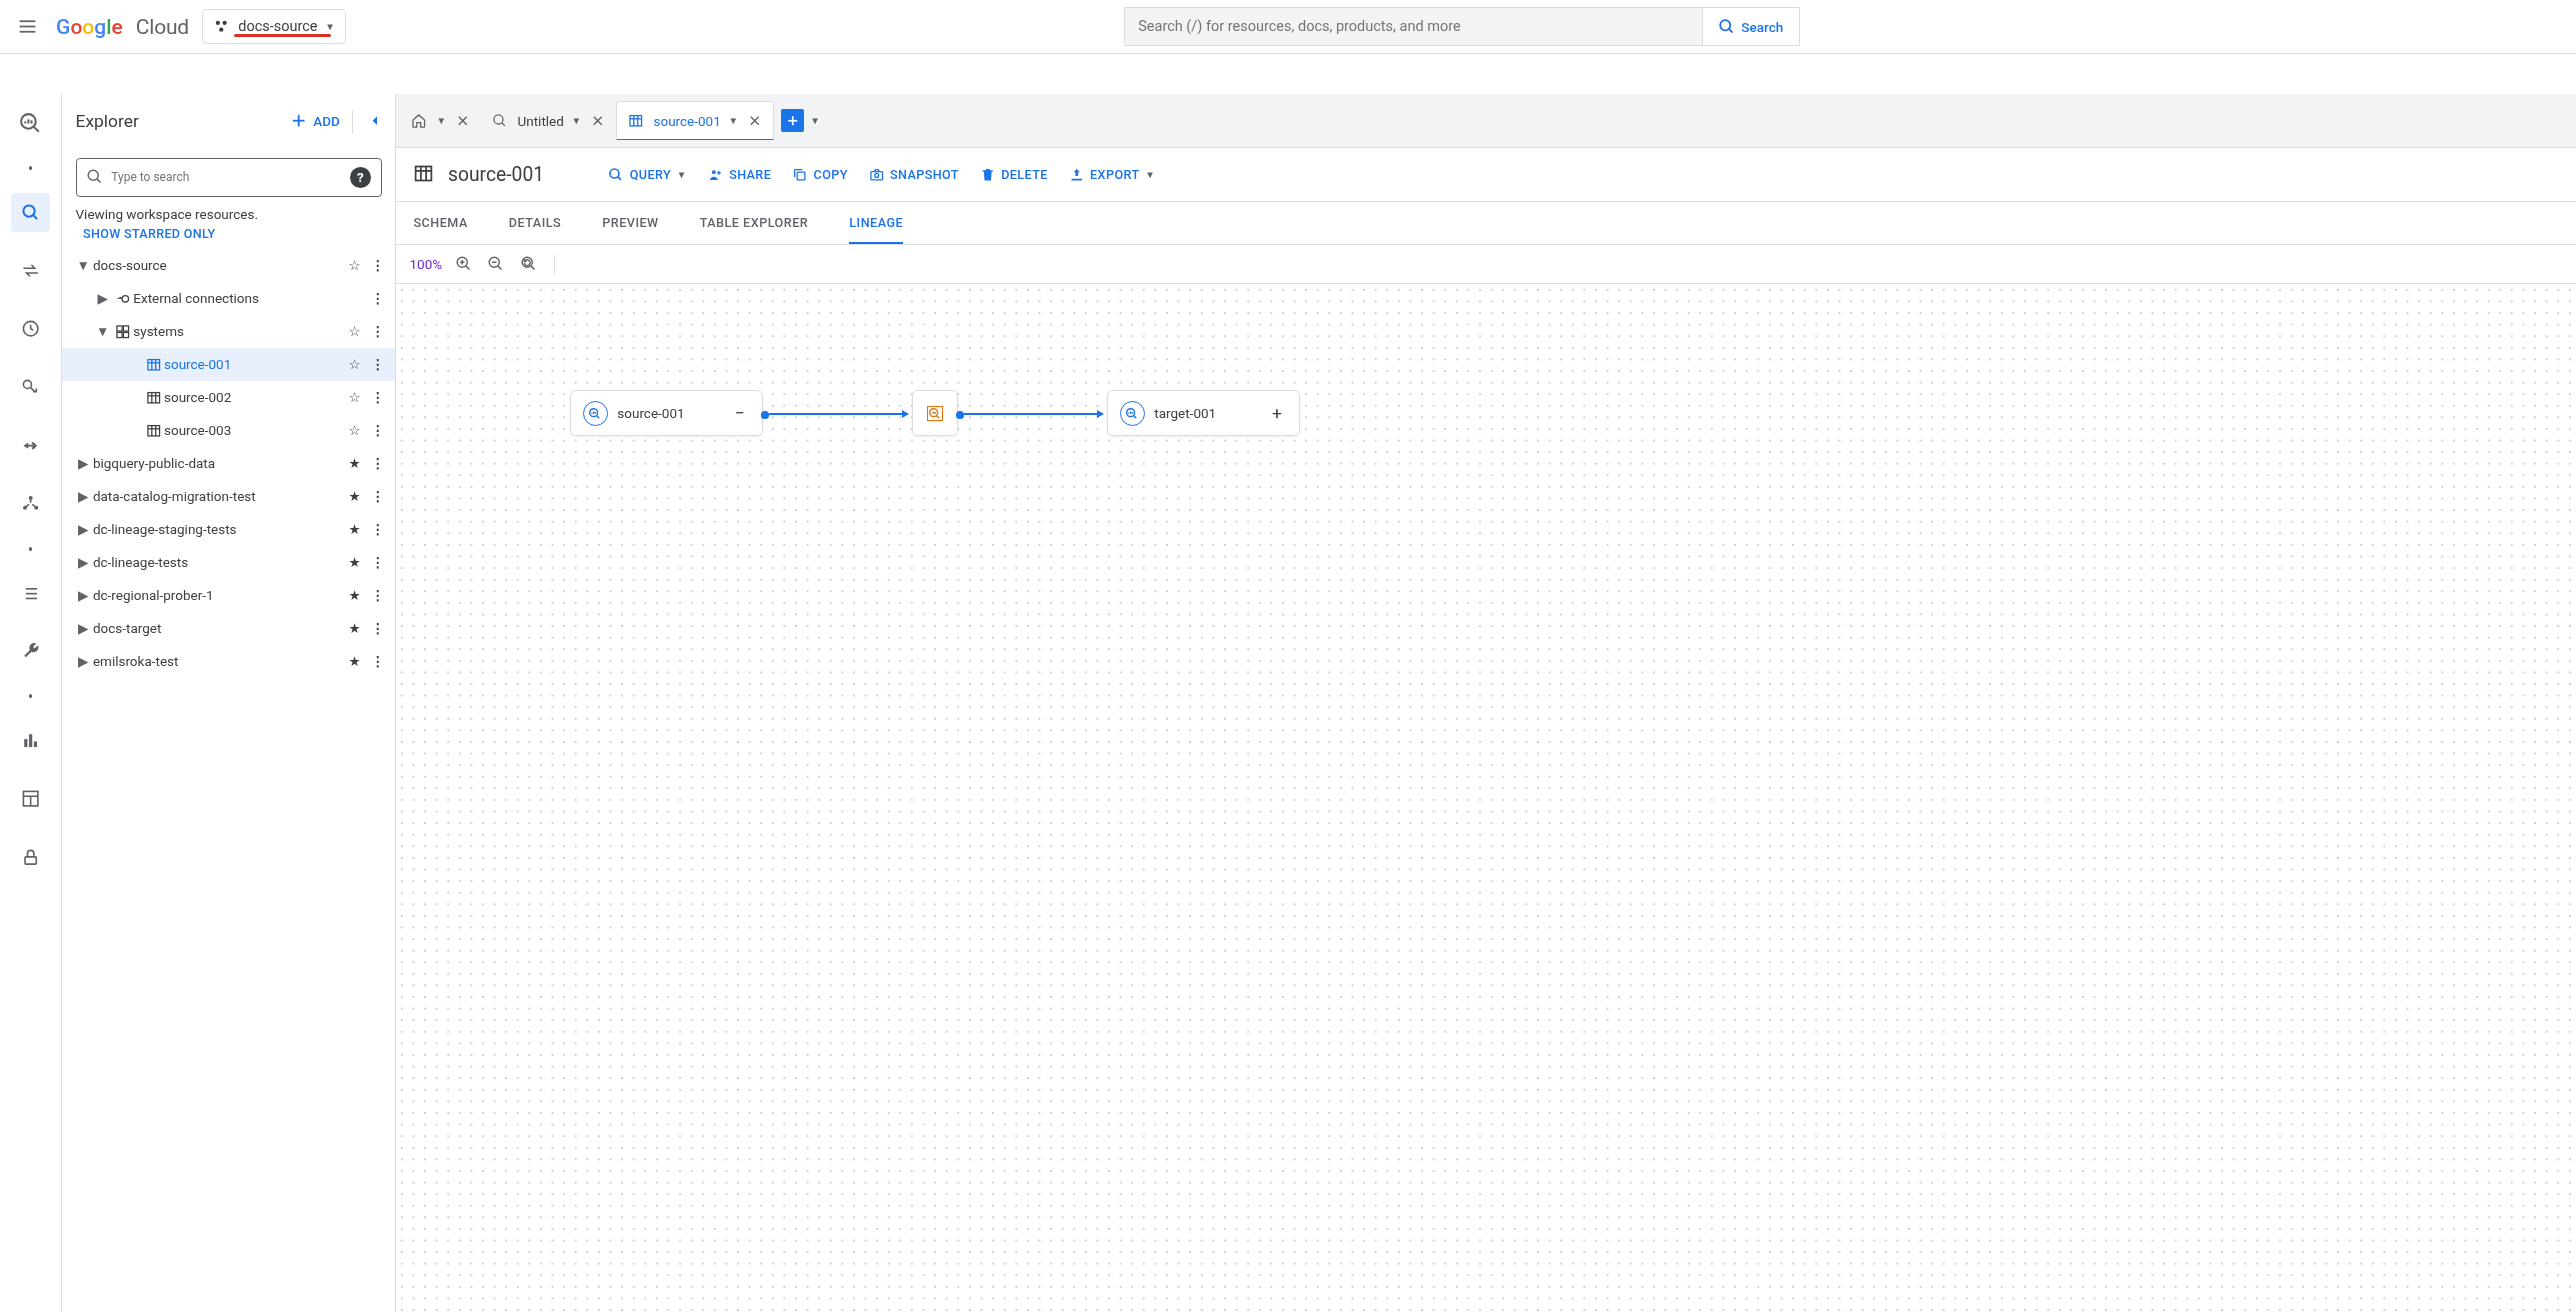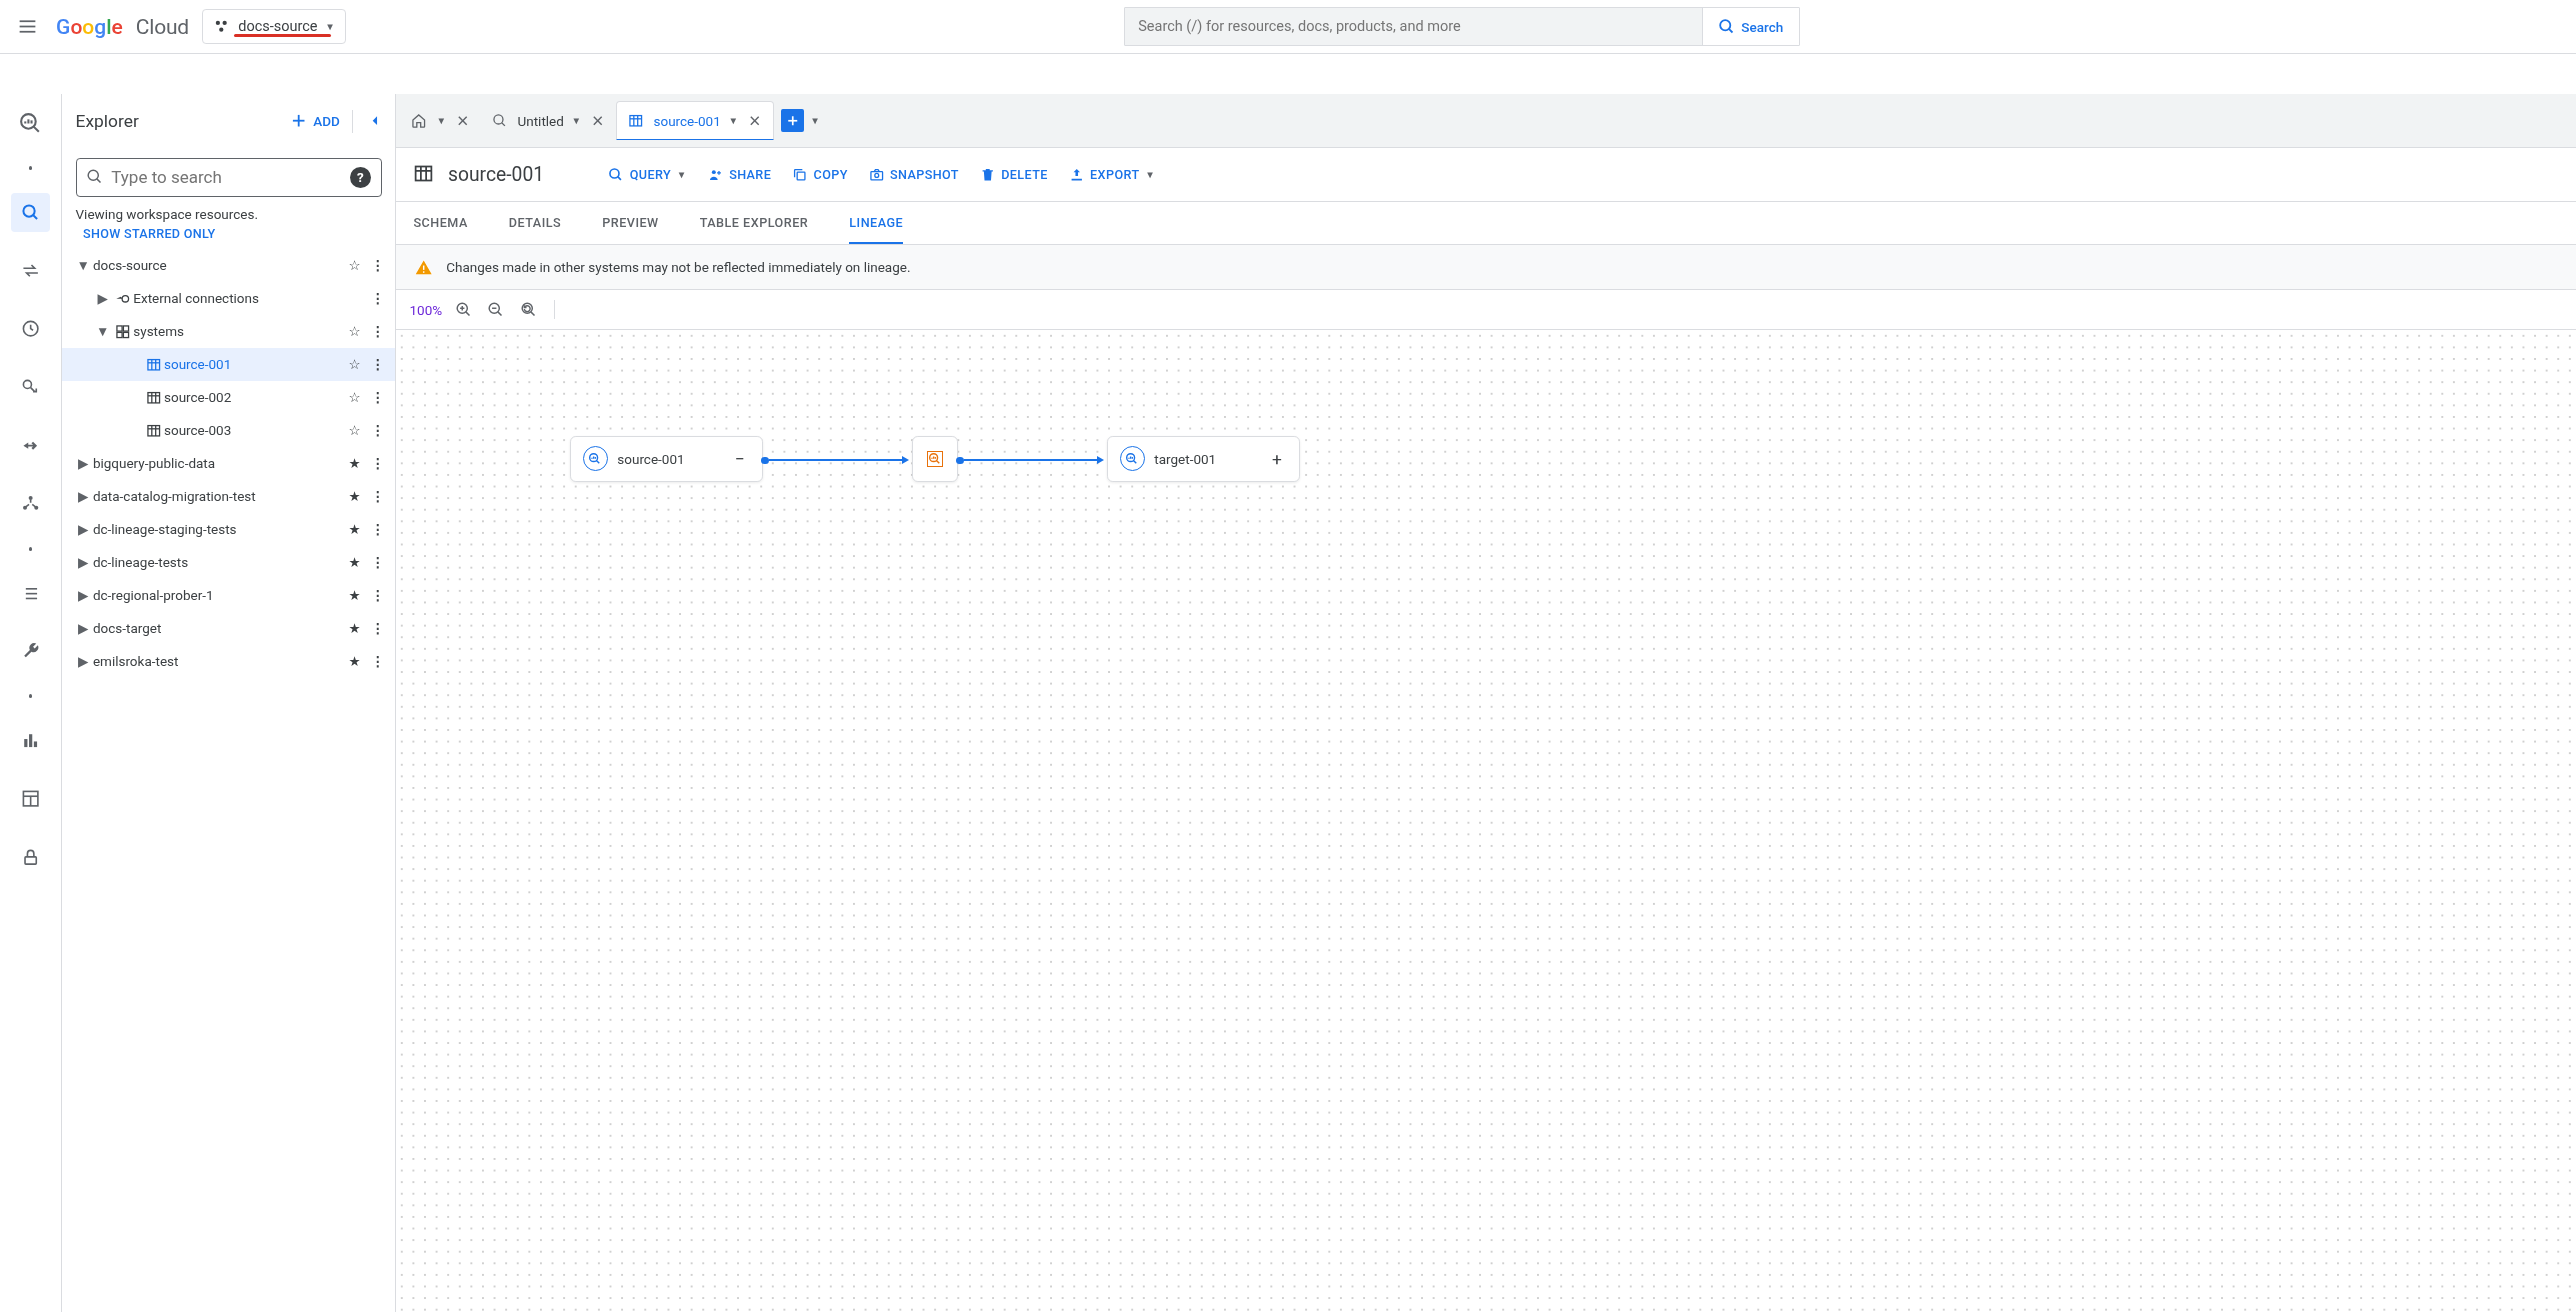--- a/index.html
+++ b/index.html
@@ -28,21 +28,21 @@
 
 
 .explorer { width:334px; border-right:1px solid #dadce0; display:flex; flex-direction:column; background:#fff; }
 .explorer-header { height:54px; display:flex; align-items:center; justify-content:space-between; padding:0 13.5px; }
 .explorer-header h2 { font-size:17.4px; font-weight:400; color:#3c4043; }
 .explorer-header .right { display:flex; align-items:center; gap:11.6px; }
 .add-btn { display:flex; align-items:center; gap:5.8px; color:#1a73e8; font-weight:500; cursor:pointer; }
 .collapse-btn { color:#1a73e8; cursor:pointer; }
 
 .type-search { display:flex; align-items:center; border:1px solid #5f6368; border-radius:3.9px; margin:9.7px 13.5px 5.8px; height:39px; padding:0 9.7px; gap:7.7px; }
-.type-search input { flex:1; border:none; outline:none; font-size:17px; }
+.type-search input { flex:1; border:none; outline:none; font-size:12px; }
 .help-circle { width:21px;height:21px;border-radius:50%;background:#3c4043;color:#fff;display:flex;align-items:center;justify-content:center;font-size:13.5px;font-weight:700;cursor:pointer; }
 
 .viewing-text { padding: 3.9px 13.5px 1.9px; font-size:13.5px; color:#3c4043; }
 .show-starred { padding: 1.9px 21px 7.7px; color:#1a73e8; font-weight:500; font-size:12.6px; cursor:pointer; letter-spacing:0.3px; }
 
 .tree { flex:1; overflow:auto; padding-bottom:19.3px; }
 .tree-row { display:flex; align-items:center; height:33px; padding-right:7.7px; cursor:pointer; }
 .tree-row.selected { background:#e8f0fe; color:#1a73e8; }
 .tree-row .expand { width:19.3px; text-align:center; color:#5f6368; }
 .tree-row .node-icon { width:21px; display:flex; align-items:center; justify-content:center; }
@@ -500,31 +500,20 @@
     </div>
 
     <div class="sub-tabs">
       <div class="subtab">SCHEMA</div>
       <div class="subtab">DETAILS</div>
       <div class="subtab">PREVIEW</div>
       <div class="subtab">TABLE EXPLORER</div>
       <div class="subtab active">LINEAGE</div>
     </div>
 
-    <div class="warning-bar">
-      <span class="warn-icon">
-        <svg width="17.4" height="17.4" viewBox="0 0 24 24" fill="#f29900">
-            <path d="M12 2L1 21h22zM12 9v5m0 2v2" stroke="#fff" stroke-width="1.5" fill="#f29900"></path>
-            <path d="M12 2L1 21h22z" fill="#f29900"></path>
-            <rect x="11" y="9" width="2" height="6" fill="#fff"></rect>
-            <rect x="11" y="17" width="2" height="2" fill="#fff"></rect>
-          </svg>
-      </span>
-      <span class="warn-text">Changes made in other systems may not be reflected immediately on lineage.</span>
-    </div>
 
     <div class="lineage-toolbar">
       <span class="zoom-lvl">100%</span>
       <span class="zoom-btn">
         <svg width="17.4" height="17.4" viewBox="0 0 24 24" fill="none" stroke="#5f6368" stroke-width="2">
             <circle cx="10" cy="10" r="7"></circle>
             <line x1="20" y1="20" x2="15" y2="15"></line>
             <line x1="7" y1="10" x2="13" y2="10"></line>
             <line x1="10" y1="7" x2="10" y2="13"></line>
           </svg>

